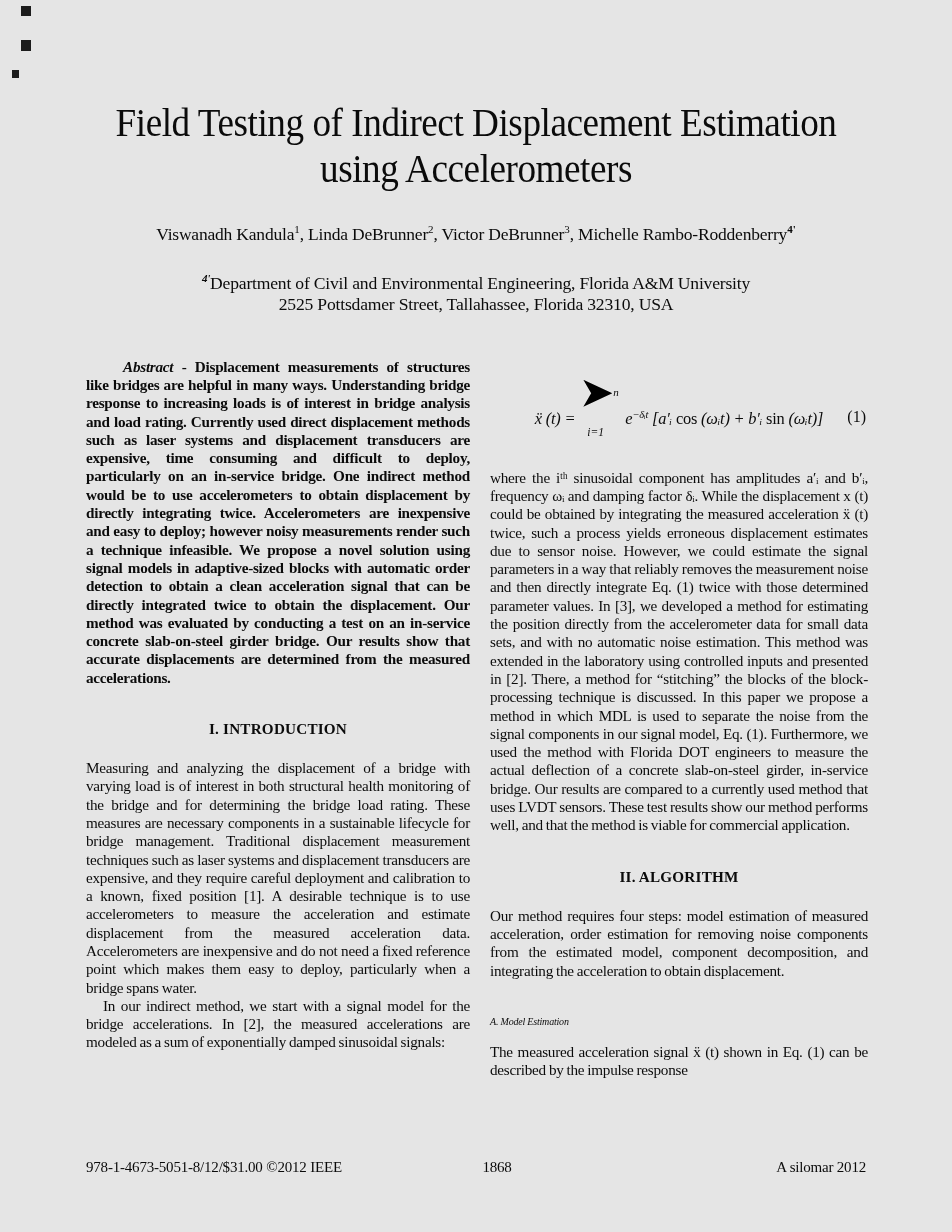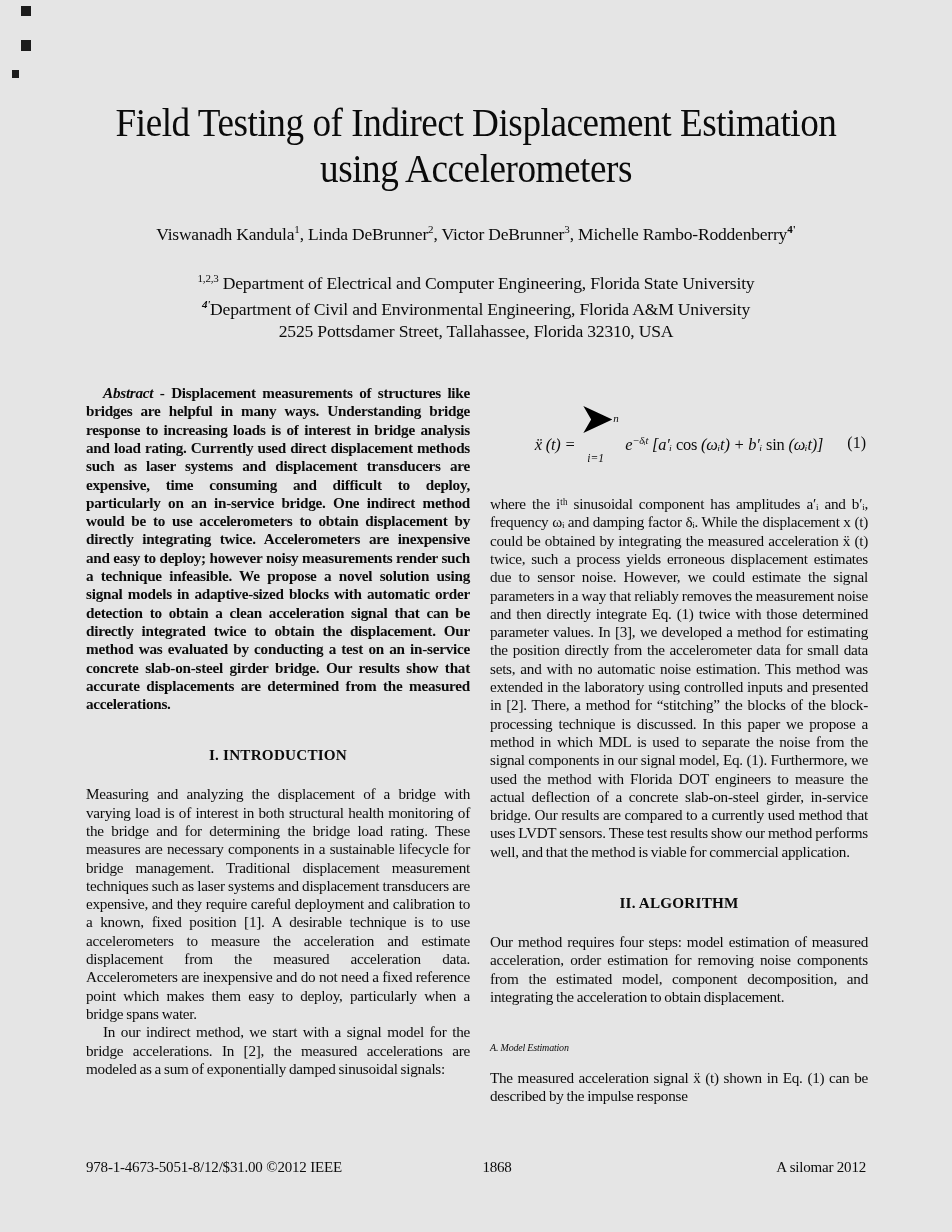--- a/index.html
+++ b/index.html
@@ -46,21 +46,21 @@
   }
   .col-l{width:384px;}
   .col-r{width:378px;}
   .col-l p,.col-r p{
     margin:0;
     text-align:justify;
     font-size:15.2px;line-height:18.3px;
     letter-spacing:-0.25px;word-spacing:-0.6px;
   }
   p.abstract{font-weight:bold;text-indent:17px;word-spacing:0;}
-  .abstract .lbl{font-style:italic;}
+  .abstract .lbl{font-style:italic;margin-left:20px;}
   .indent{text-indent:17px;}
   h2.sec{
     margin:33px 0 21px;text-align:center;
     font-size:15.2px;font-weight:bold;letter-spacing:0.2px;
   }
   h3.subsec{
     margin:36px 0 16px;
     font-size:10px;font-weight:400;font-style:italic;letter-spacing:-0.2px;
   }
 
@@ -103,21 +103,20 @@
     <div class="title">
       <div>Field Testing of Indirect Displacement Estimation</div>
       <div>using Accelerometers</div>
     </div>
 
     <div class="authors">
       <span>Viswanadh Kandula</span><sup>1</sup><span>, </span><span>Linda DeBrunner</span><sup>2</sup><span>, </span><span>Victor DeBrunner</span><sup>3</sup><span>, </span><span>Michelle Rambo-Roddenberry</span><sup class="bold">4'</sup>
     </div>
 
     <div class="affils">
-      <div><sup>1,2,3</sup><span> Department of Electrical and Computer Engineering, Florida State University</span></div>
       <div><sup class="bold">4'</sup><span>Department of Civil and Environmental Engineering, Florida A&amp;M University</span></div>
       <div><span>2525 Pottsdamer Street, Tallahassee, Florida 32310, USA</span></div>
     </div>
   </div>
 
   <div class="columns">
 
     <div class="col-l">
       <p class="abstract"><span class="lbl">Abstract</span><span> - </span><span>Displacement measurements of structures like bridges are helpful in many ways.  Understanding bridge response to increasing loads is of interest in bridge analysis and load rating.  Currently used direct displacement methods such as laser systems and displacement transducers are expensive, time consuming and difficult to deploy, particularly on an in-service bridge.  One indirect method would be to use accelerometers to obtain displacement by directly integrating twice.  Accelerometers are inexpensive and easy to deploy; however noisy measurements render such a technique infeasible.  We propose a novel solution using signal models in adaptive-sized blocks with automatic order detection to obtain a clean acceleration signal that can be directly integrated twice to obtain the displacement.  Our method was evaluated by conducting a test on an in-service concrete slab-on-steel girder bridge.  Our results show that accurate displacements are determined from the measured accelerations.</span></p>
 

